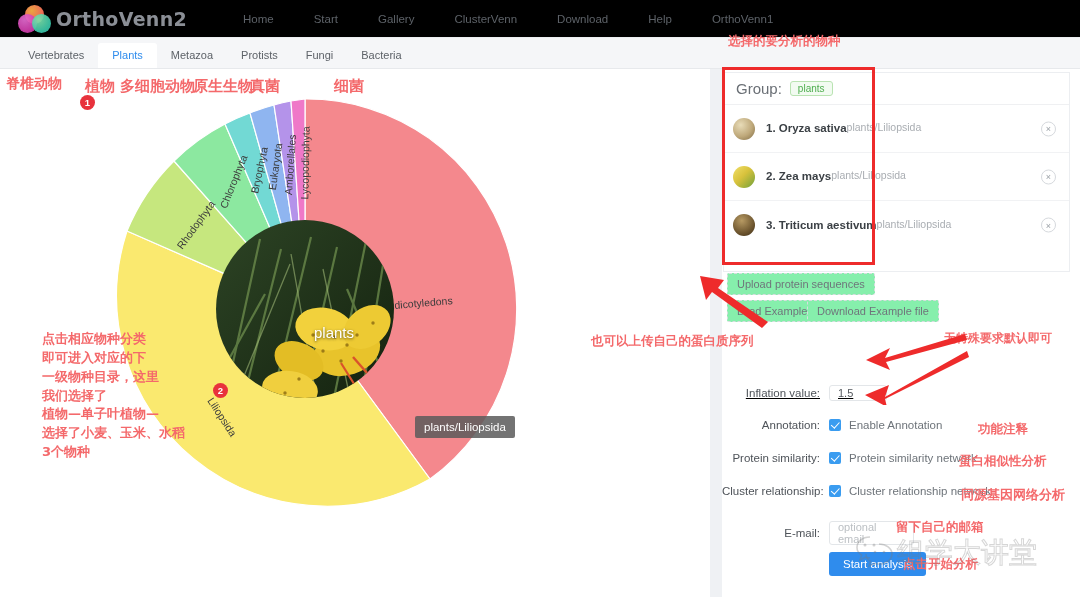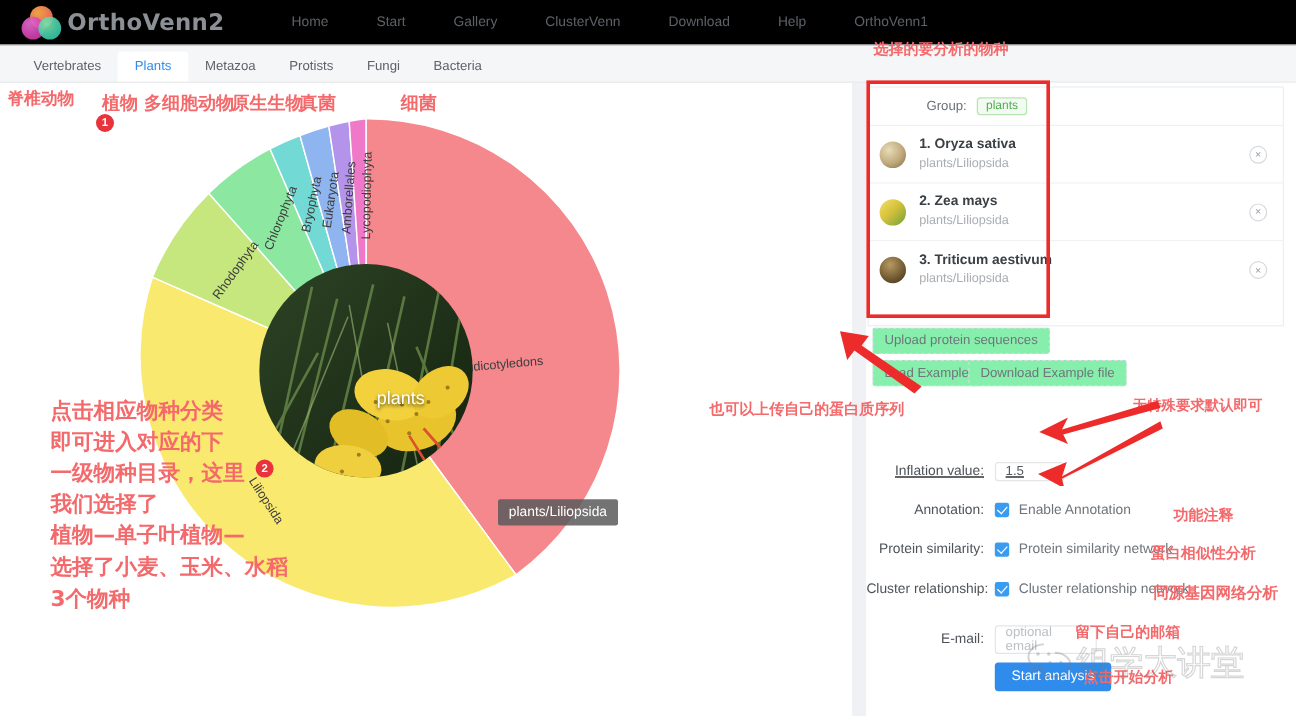--- a/index.html
+++ b/index.html
@@ -51,21 +51,21 @@
     position:absolute; color:#f4696b; font-weight:bold;
     font-family:"DejaVu Sans","Liberation Sans",sans-serif;
     white-space:pre; line-height:1.35;
   }
   #cn-vertebrates{ left:6px;  top:74px;  font-size:14px; }
   #cn-plants{     left:85px;  top:76px;  font-size:15px; }
   #cn-metazoa{    left:120px; top:76px;  font-size:15px; }
   #cn-protists{   left:193px; top:76px;  font-size:15px; }
   #cn-fungi{      left:250px; top:76px;  font-size:15px; }
   #cn-bacteria{   left:294px; top:76px;  font-size:15px;margin-left:40px; }
-  #cn-left-block{ left:42px;  top:330px; font-size:18px; line-height:1.45; }
+  #cn-left-block{ left:42px;  top:330px; font-size:13px; line-height:1.45; }
   #cn-top-right{  left:728px; top:33px;  font-size:12.5px; }
   #cn-upload{     left:591px; top:333px; font-size:12.5px; }
   #cn-default{    left:944px; top:330px; font-size:12px; }
   #cn-anno{       left:930px; top:421px; font-size:12.5px;margin-left:48px; }
   #cn-protsim{    left:959px; top:453px; font-size:12.5px; }
   #cn-cluster{    left:961px; top:486px; font-size:13px; }
   #cn-email{      left:896px; top:519px; font-size:12.5px; }
   #cn-start{      left:903px; top:556px; font-size:12.5px; }
 
   .badge-num{
@@ -111,36 +111,36 @@
   }
 
   #species-card{
     position:absolute; left:1px; top:3px; width:347px; height:200px;
     background:#ffffff; border:1px solid #eceef1;
   }
   #group-row{
     height:32px; display:flex; align-items:center; padding-left:12px;
     border-bottom:1px solid #eff0f2;
   }
-  #group-label{ font-size:11px; color:#6a6f75;margin-left:36px; }
+  #group-label{ font-size:15px; color:#6a6f75; }
   #group-tag{
     margin-left:8px; font-size:10px; color:#4fae4f;
     background:#f2fbf1; border:1px solid #b9e3b2; border-radius:3px;
     padding:1px 7px;
   }
   .species-row{
     height:48px; display:flex; align-items:center; padding-left:9px;
     border-bottom:1px solid #f1f2f4; position:relative;
   }
   .species-row:last-child{ border-bottom:none; }
   .sp-thumb{
     width:22px; height:22px; border-radius:50%; flex:0 0 auto;
     margin-right:11px; overflow:hidden; position:relative;
   }
-  .sp-text{ display:flex; flex-direction:column; justify-content:center; }
+  .sp-text{ display:flex; flex-direction:row; justify-content:center; }
   .sp-name{ font-size:11.5px; color:#3b4045; font-weight:600; line-height:1.45; }
   .sp-path{ font-size:10.5px; color:#a9adb2; line-height:1.5; }
   .sp-remove{
     position:absolute; right:13px; top:50%; transform:translateY(-50%);
     width:15px; height:15px; border-radius:50%; border:1px solid #d6d9dd;
     color:#9aa0a6; font-size:9px; display:flex; align-items:center;
     justify-content:center; cursor:pointer;
   }
 
   .ghost-btn{

